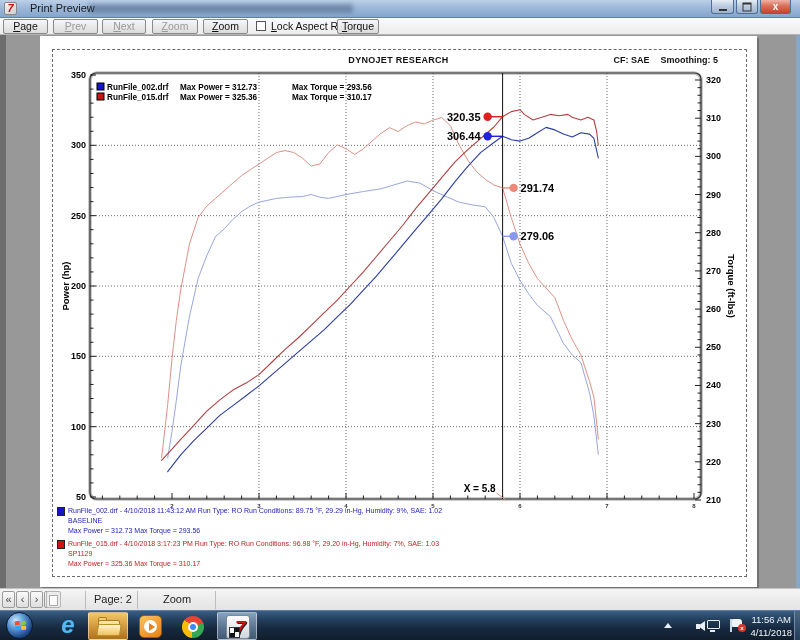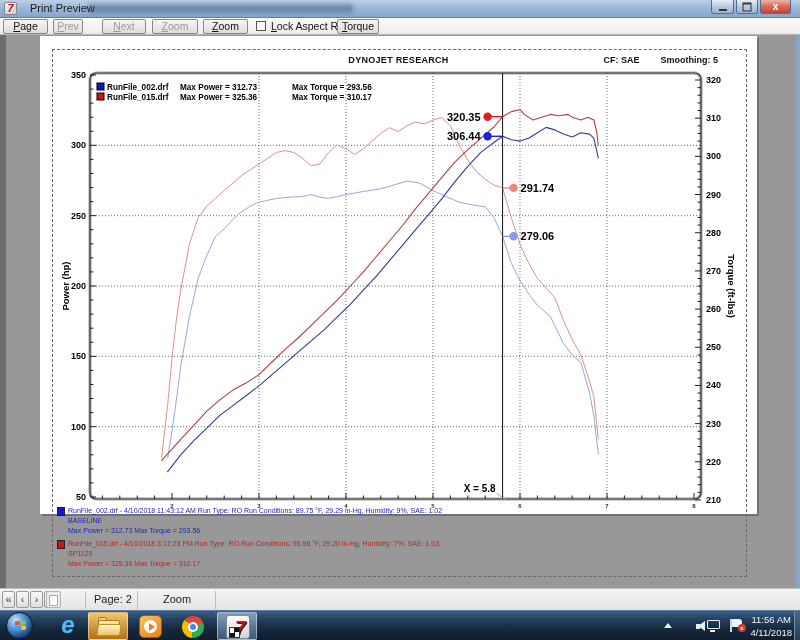--- a/index.html
+++ b/index.html
@@ -39,30 +39,30 @@
   .tbtn.disabled span::first-letter{text-decoration:underline;}
   #cb-lock{position:absolute;left:256px;top:3px;width:10px;height:10px;background:#fff;
     border:1px solid #555;box-sizing:border-box;}
   #cb-label{position:absolute;left:271px;top:2px;font-size:10.5px;color:#111;}
   #cb-label::first-letter{text-decoration:underline;}
 
   
   #preview{position:absolute;left:0;top:35px;width:800px;height:553px;background:#989898;}
   #preview .left-strip{position:absolute;left:0;top:0;width:6px;height:553px;background:#6d6d6d;}
   #preview .right-strip{position:absolute;right:0;top:0;width:4px;height:553px;background:#8aa6c6;}
-  #page{position:absolute;left:40px;top:1px;width:717px;height:478px;background:#fff;
+  #page{position:absolute;left:40px;top:1px;width:717px;height:551px;background:#fff;
     box-shadow:2px 2px 0 rgba(0,0,0,.25);}
   #margin-guide{position:absolute;left:12px;top:13px;width:695px;height:528px;
     border:1px dashed #6a6a6a;box-sizing:border-box;}
   #hdr-company{position:absolute;left:0;top:19px;width:717px;text-align:center;
     font-size:9px;font-weight:bold;color:#111;letter-spacing:.3px;}
   #hdr-sub{position:absolute;left:0;top:29px;width:717px;text-align:center;
     font-size:9px;font-weight:bold;color:#111;}
   #hdr-cf{position:absolute;right:39px;top:19px;font-size:9px;font-weight:bold;color:#111;}
-  #hdr-cf span{margin-left:21px;}
+  #hdr-cf span{margin-left:11px;}
   #chart{position:absolute;left:0;top:0;}
 
   
   .ann{position:absolute;left:17px;width:660px;font-size:7px;line-height:10px;}
   .ann .sq{position:absolute;left:0;top:1px;width:8px;height:9px;border:1px solid #222;box-sizing:border-box;}
   .ann .lines{margin-left:11px;}
   #ann-1{top:470px;} #ann-1 .lines div{color:#2323bb;} #ann-1 .sq{background:#1414cc;}
   #ann-2{top:503px;} #ann-2 .lines div{color:#c22222;} #ann-2 .sq{background:#cc1414;}
 
   
@@ -154,21 +154,21 @@
     </div>
   <div class="winbtn" id="btn-close">
       <span class="glyph">x</span>
     </div>
 </div>
 
 <div id="toolbar">
   <div class="tbtn" style="left:3px;width:45px;">
       <span>Page</span>
     </div>
-  <div class="tbtn disabled" style="left:53px;width:30px;">
+  <div class="tbtn disabled" style="left:53px;width:45px;">
       <span>Prev</span>
     </div>
   <div class="tbtn disabled" style="left:102px;width:44px;">
       <span>Next</span>
     </div>
   <div class="tbtn disabled" style="left:152px;width:46px;">
       <span>Zoom Out</span>
     </div>
   <div class="tbtn" style="left:203px;width:45px;">
       <span>Zoom</span>

